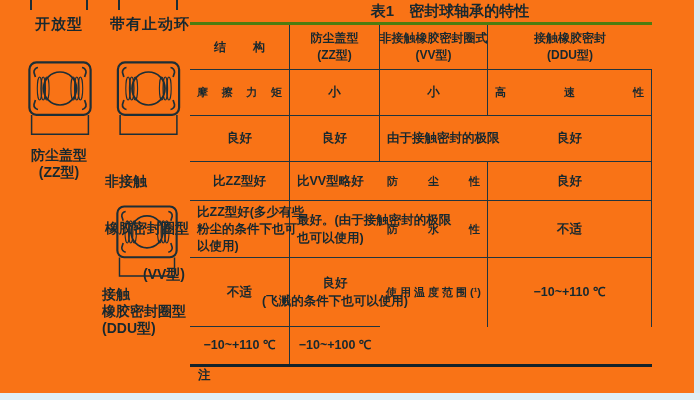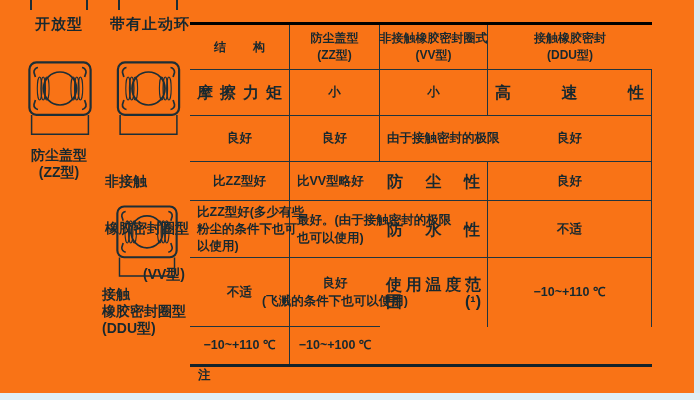--- a/index.html
+++ b/index.html
@@ -20,34 +20,34 @@
   .cap-center { text-align:center; }
   .cap .r { text-align:right; }
 
   
   .tbl-title {
     position:absolute; left:190px; top:2px; width:462px; padding-left:58px;
     text-align:center; font-size:15px; font-weight:700; white-space:pre;
   }
   .tbl {
     position:absolute; left:190px; top:22px; width:462px;
-    border-top:3px solid #000000; border-bottom:3px solid #14232b;
+    border-top:3px solid #4d7c0f; border-bottom:3px solid #14232b;
     display:grid;
     grid-template-columns:100px 90px 108px 164px;
     grid-template-rows:45px 46px 46px 39px 57px 69px 37px;
     font-size:12.5px; font-weight:600; line-height:17px;
   }
   .tbl > div { display:flex; align-items:center; border-bottom:1px solid #22343d; }
   .tbl > div.lastrow { border-bottom:none; }
   .tbl > div.vline { border-right:1.5px solid #22343d; }
   .cell-center { justify-content:center; text-align:center; white-space:pre; }
   .cell-left { justify-content:flex-start; text-align:left; white-space:pre; padding-left:7px; }
   .head { font-size:12px; }
   .head0 { padding:0 24px; }
-  .rowlabel { padding:0 7px; font-size:16px; }
+  .rowlabel { padding:0 7px; font-size:11px; }
   .rowlabel span { display:block; width:100%; text-align:justify; text-align-last:justify; }
   .rowlabel.tight { padding:0 6px; }
   .rowlabel.tight span { text-align-last:justify; }
   .ddu-wrap { line-height:18px; }
 
   
   .note {
     position:absolute; left:198px; top:368px; display:flex; gap:8px;
     font-size:12.5px; font-weight:600; line-height:14.5px; white-space:pre;
   }
@@ -102,20 +102,21 @@
     <div class="r">(VV型)</div>
   </div>
 
   <svg class="bearing" style="left:116px; top:205px" width="62" height="74" viewBox="0 0 64 76">
       <use href="#bearing"></use>
     </svg>
   <div class="cap" style="left:102px; top:286px">接触
 橡胶密封圈型
 (DDU型)</div>
 
+  <div class="tbl-title">表1　密封球轴承的特性</div>
 
   <div class="tbl">
 
     <div class="vline head cell-center">
       <span class="head0" style="width:100%; text-align:justify; text-align-last:justify">结构</span>
     </div>
     <div class="vline head cell-center">防尘盖型
 (ZZ型)</div>
     <div class="vline head cell-center">非接触橡胶密封圈式
 (VV型)</div>

